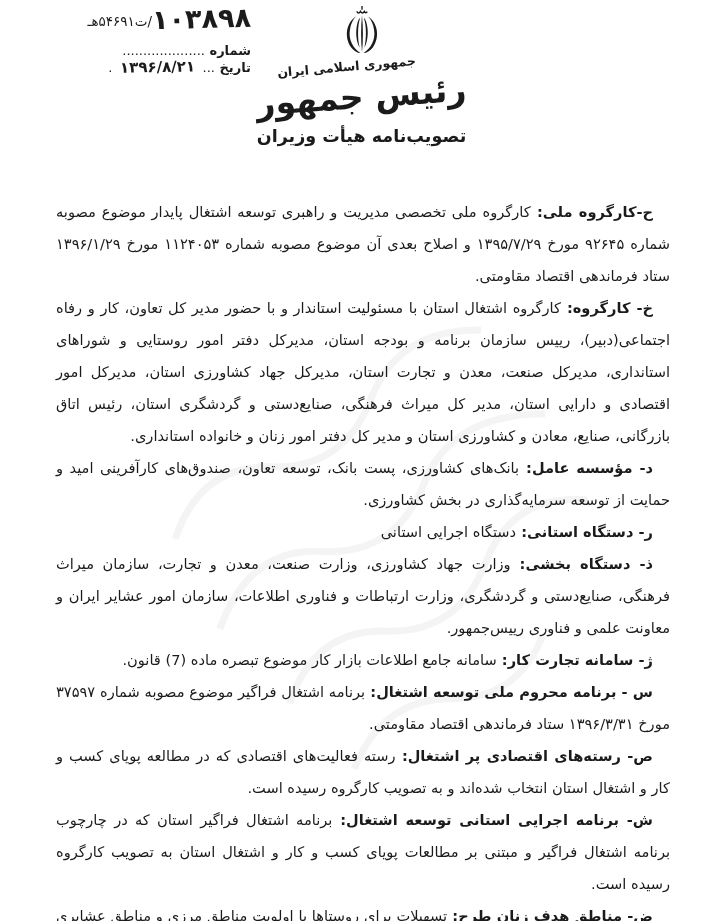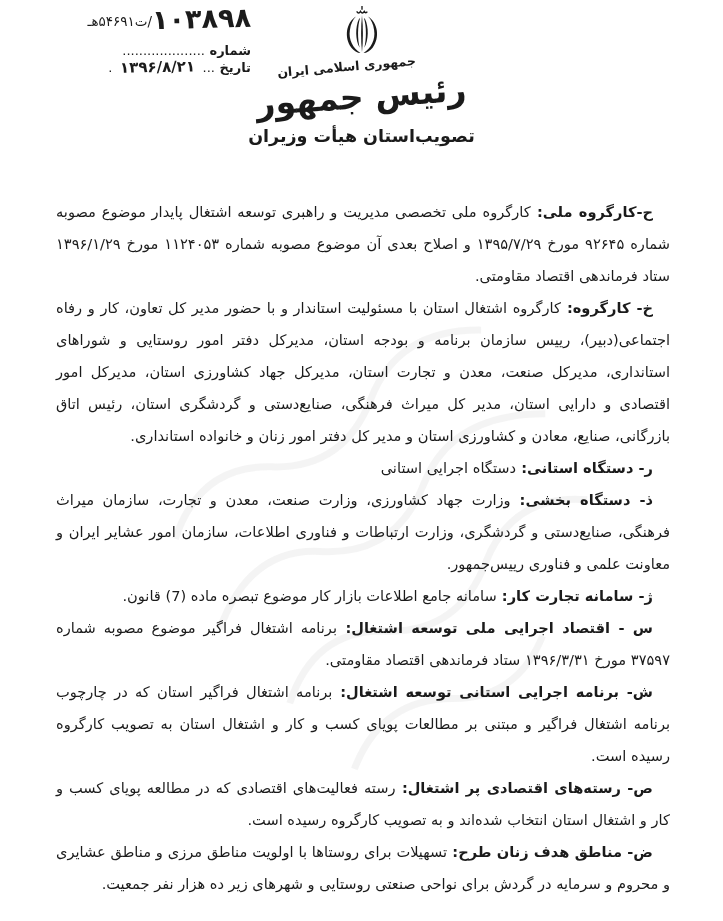--- a/index.html
+++ b/index.html
@@ -111,21 +111,21 @@
         <path d="M23,7 q2.5,4.5 5,0 q2.5,4.5 5,0 q2,3.5 4,0.5" stroke="#1b1b1b" stroke-width="1.8" fill="none"></path>
         <path d="M30,0 l0,5" stroke="#1b1b1b" stroke-width="1.8" fill="none"></path>
       </g>
     </svg>
     <div>
       <span class="republic-caption">جمهوری اسلامی ایران</span>
     </div>
     <div>
       <span class="office-title">رئیس جمهور</span>
     </div>
-    <div class="doc-type">تصویب‌استان هیأت وزیران</div>
+    <div class="doc-type">تصویب‌نامه هیأت وزیران</div>
   </div>
 
   <svg class="watermark" viewBox="0 0 460 480">
     <g stroke="#9a9a9a" stroke-width="7" fill="none" transform="rotate(-32 230 240)">
       <path d="M40,120 q60,-50 120,-10 q60,40 120,-5 q60,-45 130,0"></path>
       <path d="M30,220 q70,-55 130,-10 q60,40 120,-5 q60,-45 140,5"></path>
       <path d="M50,320 q60,-50 120,-10 q60,40 120,-5 q60,-45 120,0"></path>
       <path d="M70,410 q60,-45 120,-8 q55,35 110,-5"></path>
     </g>
   </svg>
@@ -133,44 +133,47 @@
   <div class="body-text">
 
       <p>
         <b>ح-کارگروه ملی:</b><span>کارگروه ملی تخصصی مدیریت و راهبری توسعه اشتغال پایدار موضوع مصوبه شماره ۹۲۶۴۵ مورخ ۱۳۹۵/۷/۲۹ و اصلاح بعدی آن موضوع مصوبه شماره ۱۱۲۴۰۵۳ مورخ ۱۳۹۶/۱/۲۹ ستاد فرماندهی اقتصاد مقاومتی.</span>
       </p>
 
       <p>
         <b>خ- کارگروه:</b><span>کارگروه اشتغال استان با مسئولیت استاندار و با حضور مدیر کل تعاون، کار و رفاه اجتماعی(دبیر)، رییس سازمان برنامه و بودجه استان، مدیرکل دفتر امور روستایی و شوراهای استانداری، مدیرکل صنعت، معدن و تجارت استان، مدیرکل جهاد کشاورزی استان، مدیرکل امور اقتصادی و دارایی استان، مدیر کل میراث فرهنگی، صنایع‌دستی و گردشگری استان، رئیس اتاق بازرگانی، صنایع، معادن و کشاورزی استان و مدیر کل دفتر امور زنان و خانواده استانداری.</span>
       </p>
 
+      <p>
+        <b>د- مؤسسه عامل:</b><span>بانک‌های کشاورزی، پست بانک، توسعه تعاون، صندوق‌های کارآفرینی امید و حمایت از توسعه سرمایه‌گذاری در بخش کشاورزی.</span>
+      </p>
 
       <p>
         <b>ر- دستگاه استانی:</b><span>دستگاه اجرایی استانی</span>
       </p>
 
       <p>
         <b>ذ- دستگاه بخشی:</b><span>وزارت جهاد کشاورزی، وزارت صنعت، معدن و تجارت، سازمان میراث فرهنگی، صنایع‌دستی و گردشگری، وزارت ارتباطات و فناوری اطلاعات، سازمان امور عشایر ایران و معاونت علمی و فناوری رییس‌جمهور.</span>
       </p>
 
 
       <p>
         <b>ژ- سامانه تجارت کار:</b><span>سامانه جامع اطلاعات بازار کار موضوع تبصره ماده (7) قانون.</span>
       </p>
 
       <p>
-        <b>س - اقتصاد اجرایی ملی توسعه اشتغال:</b><span>برنامه اشتغال فراگیر موضوع مصوبه شماره ۳۷۵۹۷ مورخ ۱۳۹۶/۳/۳۱ ستاد فرماندهی اقتصاد مقاومتی.</span>
+        <b>س - برنامه محروم ملی توسعه اشتغال:</b><span>برنامه اشتغال فراگیر موضوع مصوبه شماره ۳۷۵۹۷ مورخ ۱۳۹۶/۳/۳۱ ستاد فرماندهی اقتصاد مقاومتی.</span>
+      </p>
+
+      <p>
+        <b>ص- رسته‌های اقتصادی پر اشتغال:</b><span>رسته فعالیت‌های اقتصادی که در مطالعه پویای کسب و کار و اشتغال استان انتخاب شده‌اند و به تصویب کارگروه رسیده است.</span>
       </p>
 
       <p>
         <b>ش- برنامه اجرایی استانی توسعه اشتغال:</b><span>برنامه اشتغال فراگیر استان که در چارچوب برنامه اشتغال فراگیر و مبتنی بر مطالعات پویای کسب و کار و اشتغال استان به تصویب کارگروه رسیده است.</span>
-      </p>
-
-      <p>
-        <b>ص- رسته‌های اقتصادی پر اشتغال:</b><span>رسته فعالیت‌های اقتصادی که در مطالعه پویای کسب و کار و اشتغال استان انتخاب شده‌اند و به تصویب کارگروه رسیده است.</span>
       </p>
 
       <p>
         <b>ض- مناطق هدف زنان طرح:</b><span>تسهیلات برای روستاها با اولویت مناطق مرزی و مناطق عشایری و محروم و سرمایه در گردش برای نواحی صنعتی روستایی و شهرهای زیر ده هزار نفر جمعیت.</span>
       </p>
     </div>
 
 </div>
 
 </body></html>

